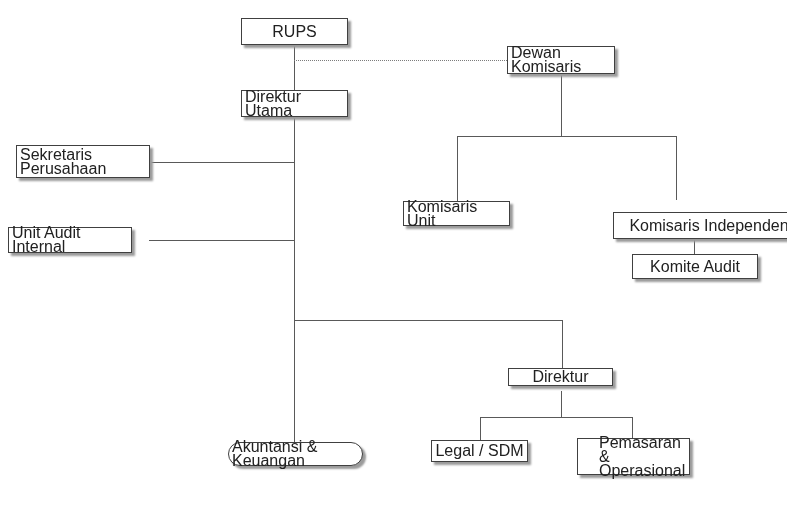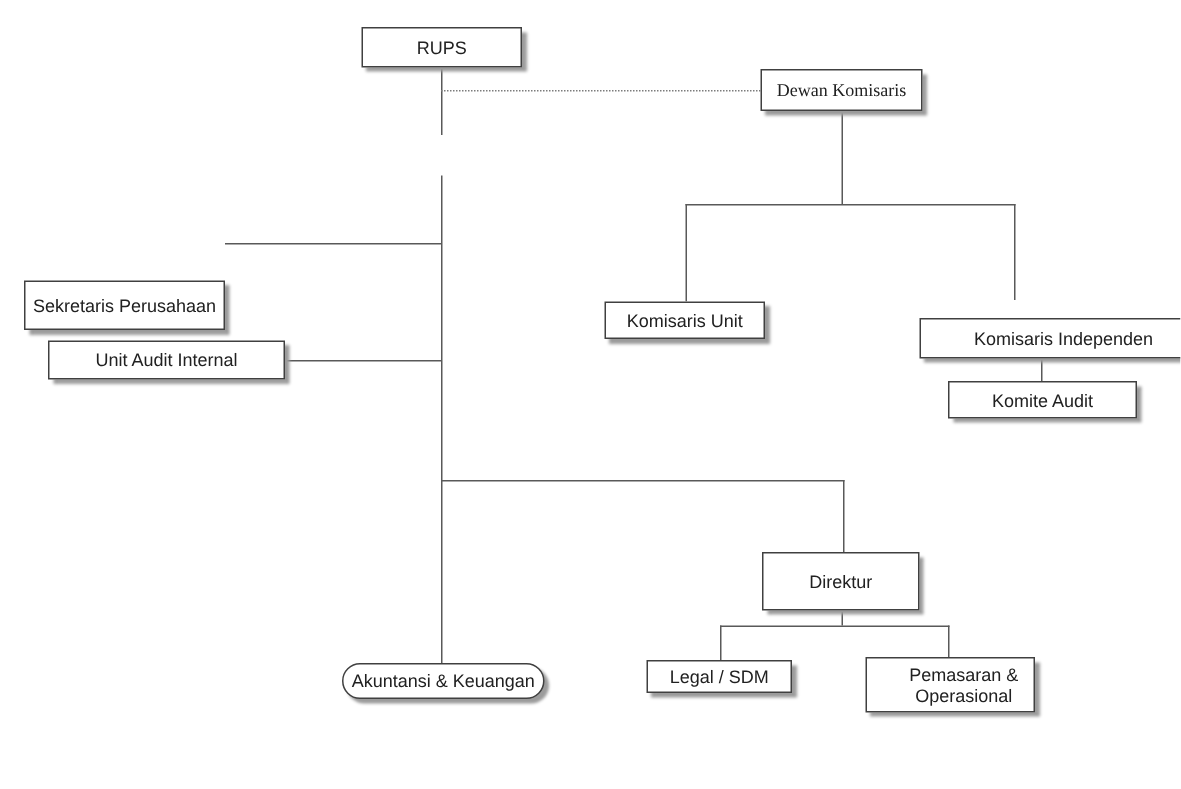--- a/index.html
+++ b/index.html
@@ -15,26 +15,25 @@
     font-family: "Liberation Sans", "DejaVu Sans", sans-serif;
     overflow: hidden;
   }
   .node {
     position: absolute;
     box-sizing: border-box;
     background: var(--box-fill, #ffffff);
     border: 1px solid var(--box-border, #404040);
     box-shadow: 3px 3px 2px var(--shadow, #9b9b9b);
     color: var(--text, #212121);
-    font-size: 12px;
+    font-size: 16px;
     line-height: 14px;
     display: flex;
     align-items: center;
     justify-content: center;
-    text-align: center;
     padding: 1px 3px;
   }
   .line {
     position: absolute;
     background: var(--line, #595959);
   }
   .line.h { height: 1px; }
   .line.v { width: 1px; }
   .line.dotted {
     background: none;
@@ -62,34 +61,35 @@
   <div class="line h" style="left:294px; top:320px; width:269px;"></div>
   <div class="line v" style="left:562px; top:320px; height:48px;"></div>
 
   <div class="line v" style="left:561px; top:391px; height:26px;"></div>
   <div class="line h" style="left:480px; top:417px; width:153px;"></div>
   <div class="line v" style="left:480px; top:417px; height:23px;"></div>
   <div class="line v" style="left:632px; top:417px; height:21px;"></div>
 
   <div class="node" style="left:241px; top:18px; width:107px; height:27px;">RUPS</div>
 
-  <div class="node" style="left:507px; top:46px; width:108px; height:28px;font-family:Liberation Serif, serif;">Dewan Komisaris</div>
+  <div class="node" style="left:507px; top:46px; width:108px; height:28px;">Dewan Komisaris</div>
 
+  <div class="node" style="left:241px; top:90px; width:107px; height:27px;">Direktur Utama</div>
 
-  <div class="node" style="left:16px; top:145px; width:134px; height:33px;margin-top:42px;">Sekretaris Perusahaan</div>
+  <div class="node" style="left:16px; top:145px; width:134px; height:33px;">Sekretaris Perusahaan</div>
 
-  <div class="node" style="left:32px; top:227px; width:158px; height:26px;">Unit Audit Internal</div>
+  <div class="node" style="left:8px; top:227px; width:124px; height:26px;">Unit Audit Internal</div>
 
   <div class="node" style="left:403px; top:201px; width:107px; height:25px;">Komisaris Unit</div>
 
   <div class="node" style="left:613px; top:212px; width:192px; height:27px;">Komisaris Independen</div>
 
   <div class="node" style="left:632px; top:254px; width:126px; height:25px;">Komite Audit</div>
 
-  <div class="node" style="left:508px; top:368px; width:105px; height:39px;">Direktur</div>
+  <div class="node" style="left:508px; top:368px; width:105px; height:18px;">Direktur</div>
 
   <div class="node" style="left:228px; top:442px; width:135px; height:24px;border-radius:12px;">Akuntansi &amp; Keuangan</div>
 
   <div class="node" style="left:431px; top:440px; width:97px; height:22px;">Legal / SDM</div>
 
   <div class="node" style="left:577px; top:438px; width:113px; height:37px;padding-left:21px;">Pemasaran &amp; Operasional</div>
 
 </div>
 
 </body></html>

